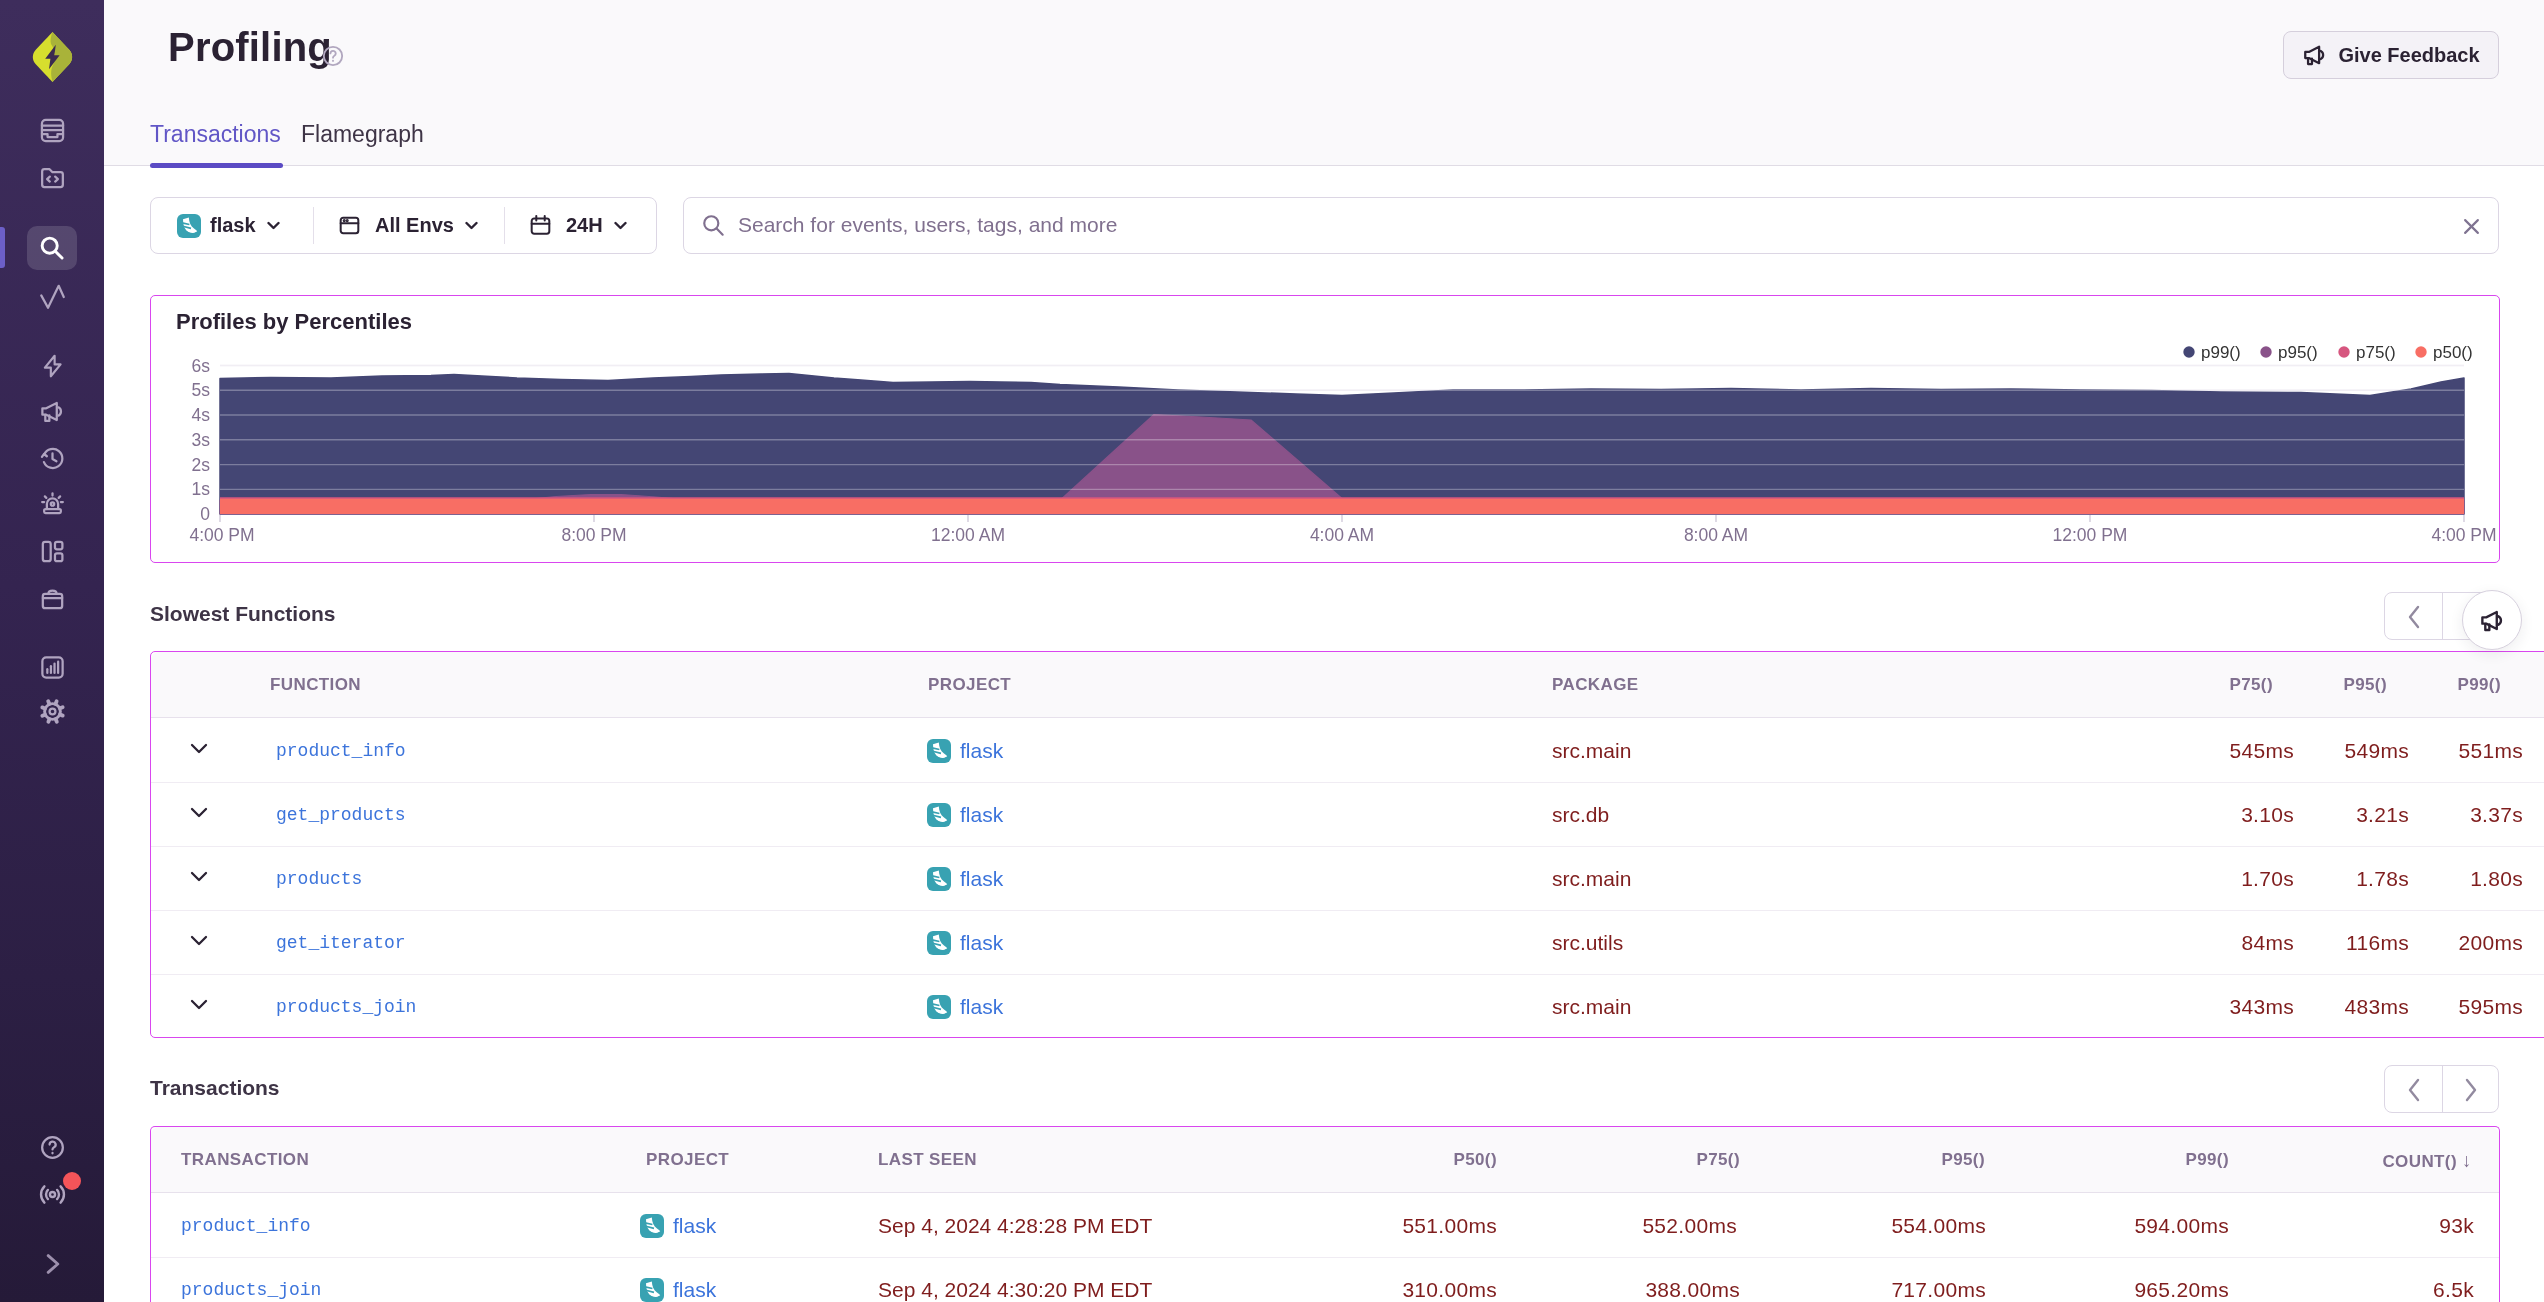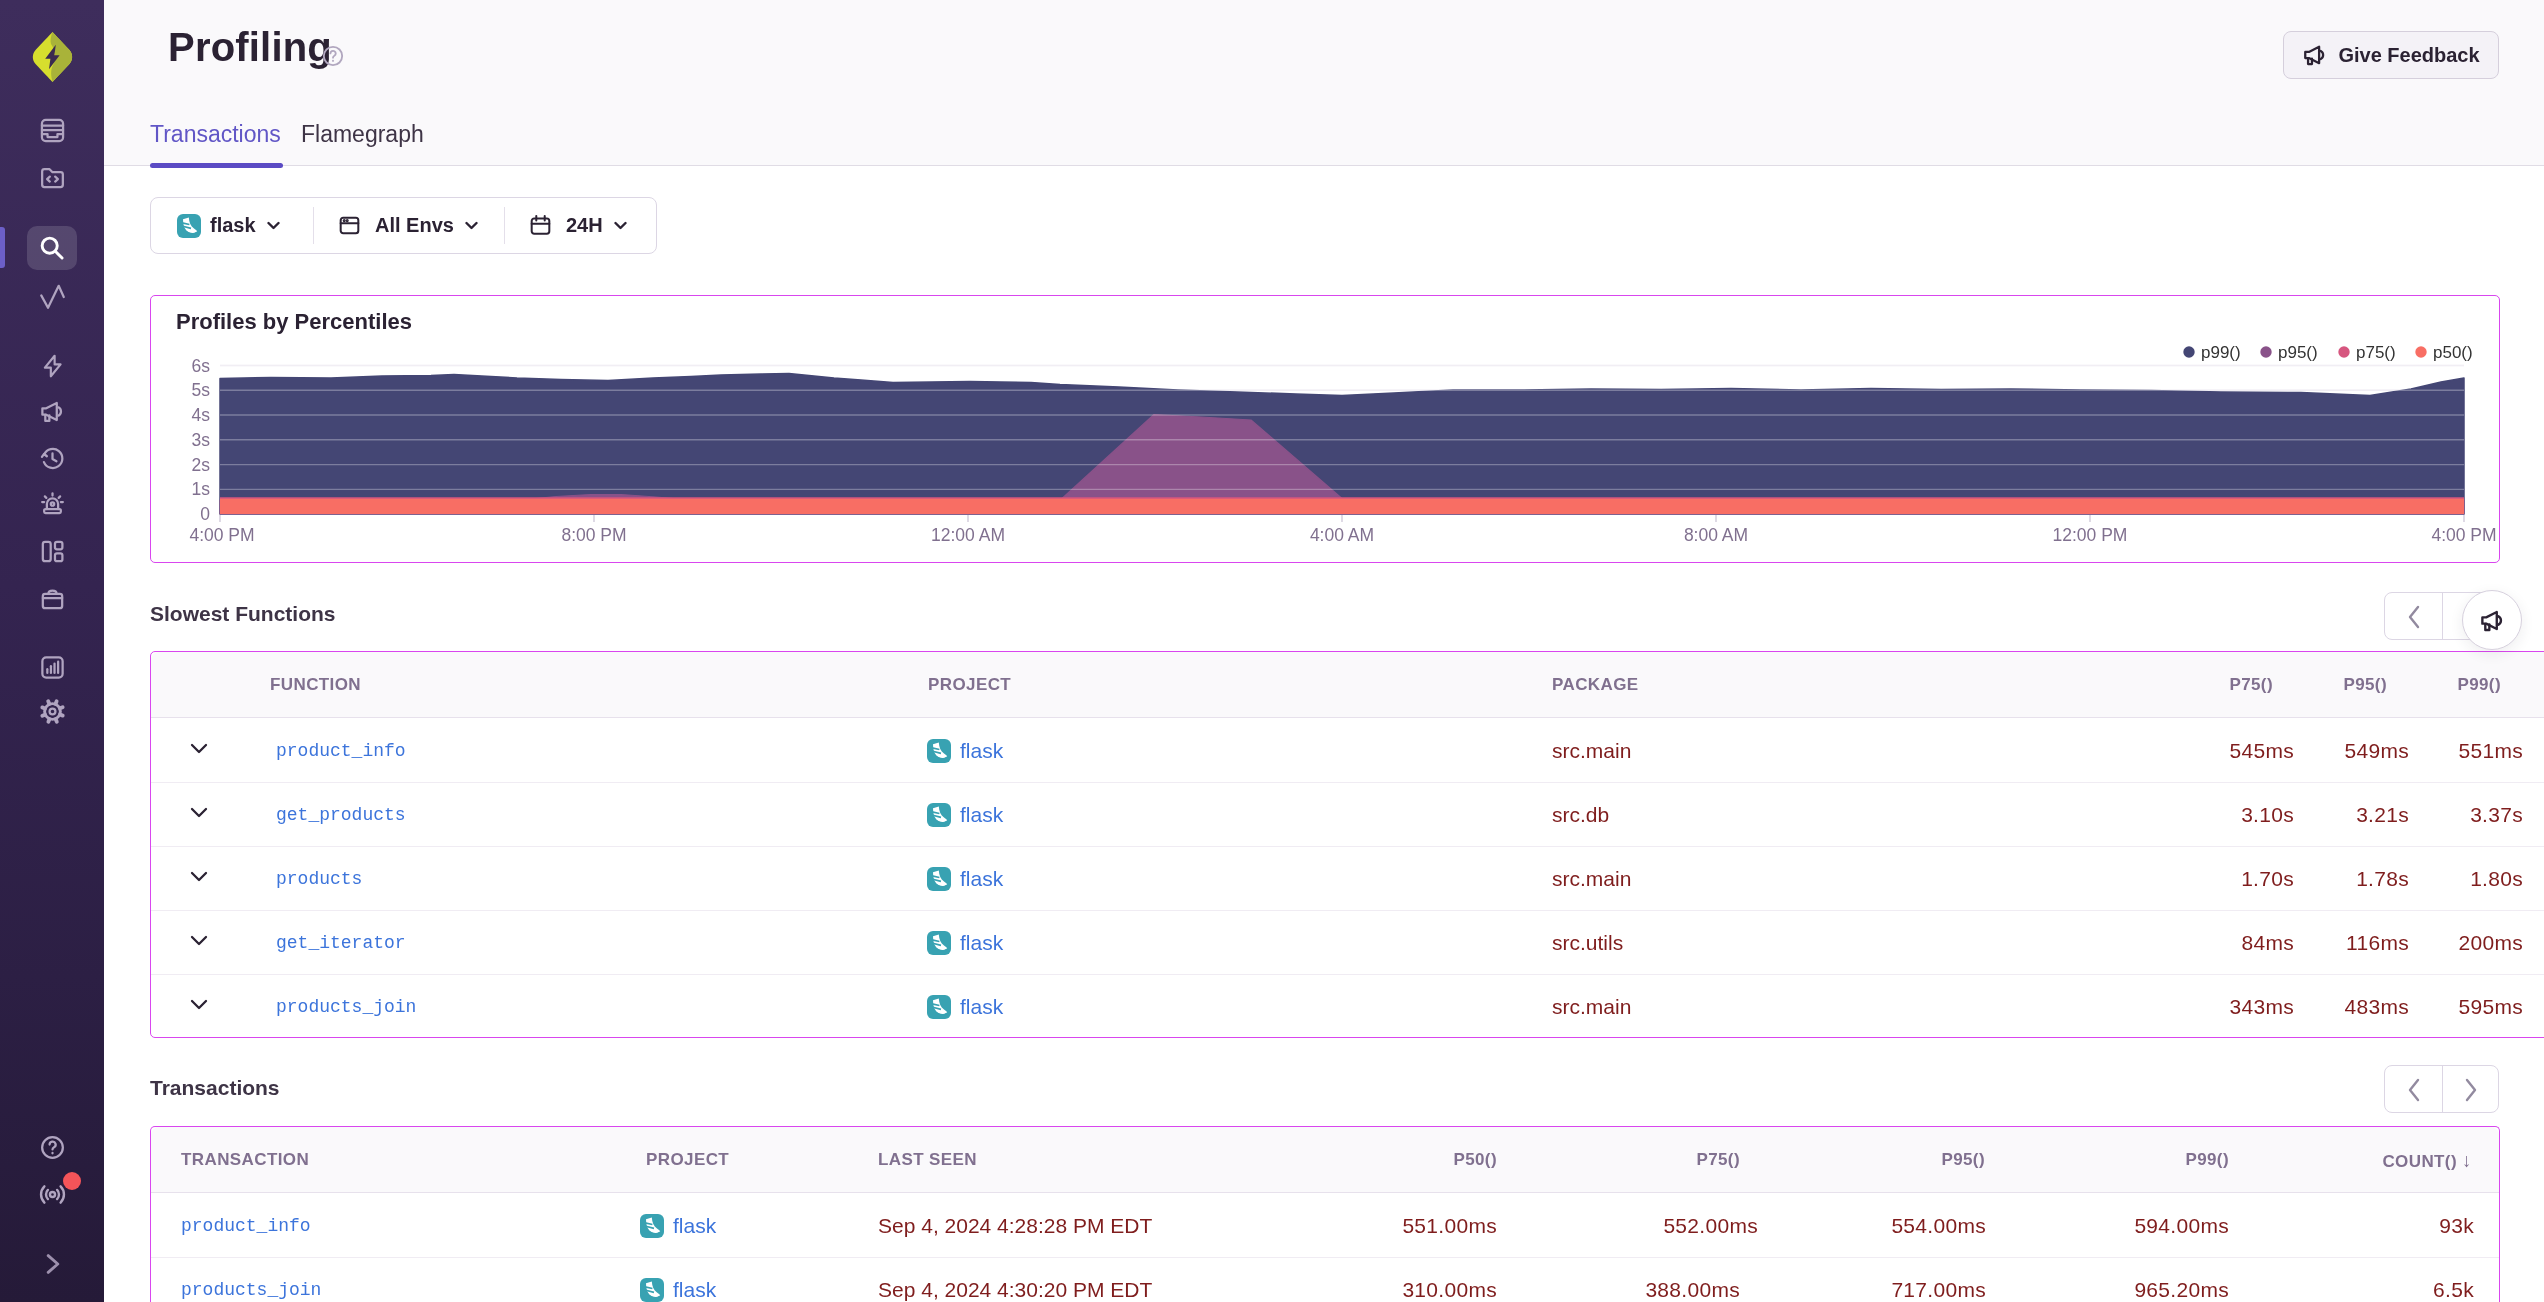--- a/index.html
+++ b/index.html
@@ -210,20 +210,31 @@
         <line x1="7.6" y1="2.2" x2="7.6" y2="6.8"></line>
         <line x1="16.4" y1="2.2" x2="16.4" y2="6.8"></line>
         <line x1="2.8" y1="10.2" x2="21.2" y2="10.2"></line>
       </svg>
       <span class="flabel" style="margin-left:14px;">24H</span>
       <svg style="margin-left:11px;" width="13" height="9" viewBox="0 0 13 9" fill="none" stroke="#2b2233" stroke-width="2.4" stroke-linecap="round" stroke-linejoin="round">
           <polyline points="1.5,2 6.5,7 11.5,2"></polyline>
         </svg>
     </div>
   </div>
+  <div class="ctrl" id="searchbar">
+    <svg style="position:absolute; left:17px; top:15px;" width="26" height="26" viewBox="0 0 24 24" fill="none" stroke="#80708f" stroke-width="2" stroke-linecap="round">
+      <circle cx="9.5" cy="9.5" r="6.5"></circle>
+      <line x1="14.4" y1="14.4" x2="20" y2="20"></line>
+    </svg>
+    <span style="position:absolute; left:54px; top:15px; font-size:21px; color:#80708f;">Search for events, users, tags, and more</span>
+    <svg style="position:absolute; left:1779px; top:20px;" width="17" height="17" viewBox="0 0 16 16" fill="none" stroke="#7f7391" stroke-width="2" stroke-linecap="round">
+      <line x1="2" y1="2" x2="14" y2="14"></line>
+        <line x1="14" y1="2" x2="2" y2="14"></line>
+    </svg>
+  </div>
 
   <div class="panel" id="chartpanel" style="left:150px; top:295px; width:2350px; height:268px;">
     <div style="position:absolute; left:25px; top:13px; font-size:22px; font-weight:700; color:#2b2233;">Profiles by Percentiles</div>
     <svg width="2348" height="266" viewBox="150 295 2348 266" style="position:absolute; left:0; top:0;">
 
       <g stroke="#ebe7f0" stroke-width="1.4">
         <line x1="219" y1="364.5" x2="2463" y2="364.5"></line>
         <line x1="219" y1="389.2" x2="2463" y2="389.2"></line>
         <line x1="219" y1="414.0" x2="2463" y2="414.0"></line>
         <line x1="219" y1="438.8" x2="2463" y2="438.8"></line>
@@ -425,21 +436,21 @@
     <div class="txrow" style="top:67px;">
       <span class="link mono" style="left:30px;">product_info</span>
       <span class="pcell" style="left:489px;">
           <svg width="24" height="24" viewBox="0 0 24 24">
             <use href="#flaskav"></use>
           </svg>
           <span class="link" style="position:static;">flask</span>
         </span>
       <span class="cell" style="left:727px;">Sep 4, 2024 4:28:28 PM EDT</span>
       <span class="cell num" style="right:1002px;">551.00ms</span>
-      <span class="cell num" style="right:741px;text-align:center;">552.00ms</span>
+      <span class="cell num" style="right:762px;text-align:center;">552.00ms</span>
       <span class="cell num" style="right:513px;">554.00ms</span>
       <span class="cell num" style="right:270px;">594.00ms</span>
       <span class="cell num" style="right:25px;">93k</span>
     </div>
     <div class="txrow" style="top:131px; border-bottom:none;">
       <span class="link mono" style="left:30px;">products_join</span>
       <span class="pcell" style="left:489px;">
           <svg width="24" height="24" viewBox="0 0 24 24">
             <use href="#flaskav"></use>
           </svg>

